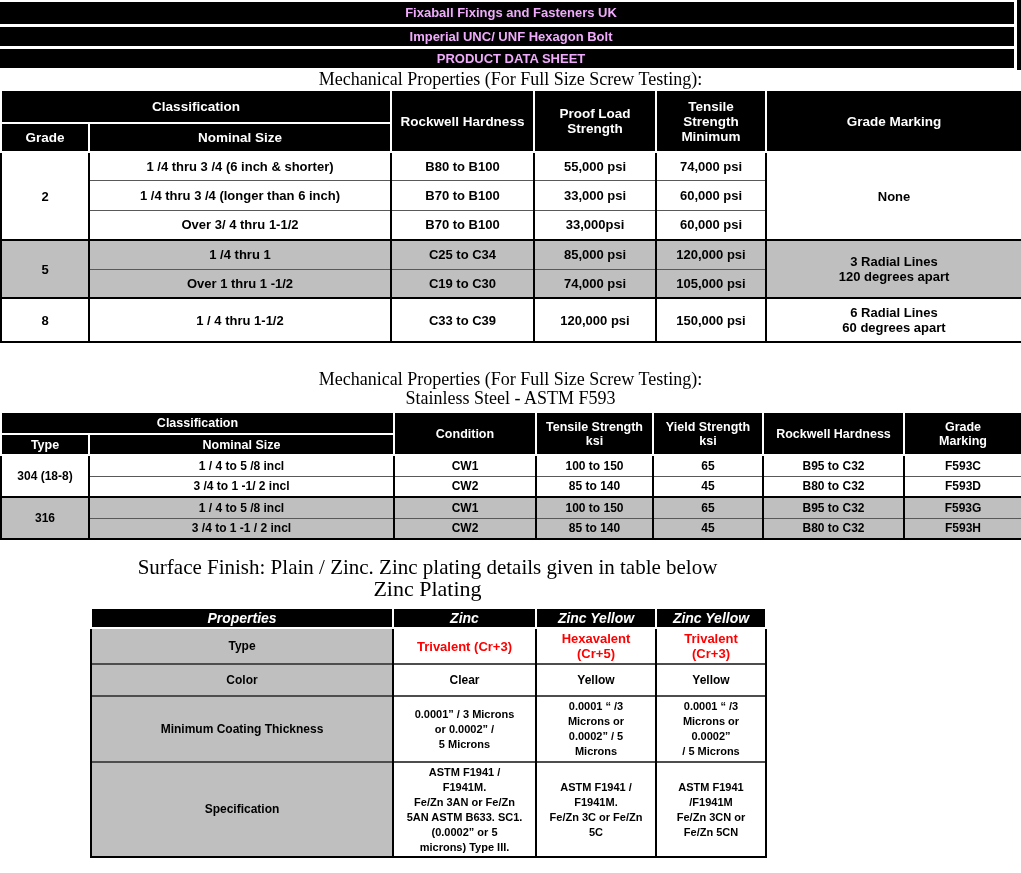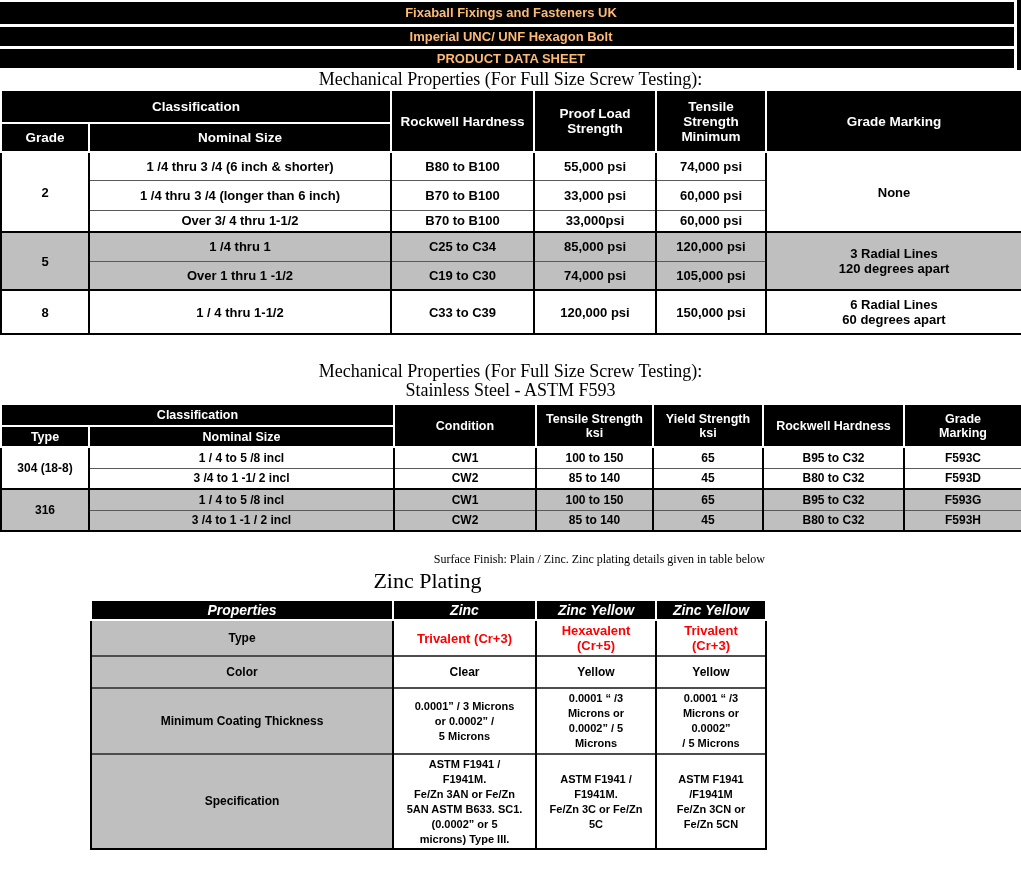--- a/index.html
+++ b/index.html
@@ -3,21 +3,21 @@
 <meta charset="utf-8">
 <style>
   html,body { margin:0; padding:0; }
   body {
     width:1021px; height:873px; background:#ffffff; position:relative;
     font-family:"Liberation Sans", sans-serif; color:#000;
   }
   
   .topbars { padding-top:2px; }
   .bar {
-    background:#000; color:#fdba74; font-weight:bold; font-size:13px;
+    background:#000; color:#f0abfc; font-weight:bold; font-size:13px;
     text-align:center; margin:0 7px 3px 0;padding-left:8px;
   }
   .bar1 { height:22px; line-height:22px; }
   .bar2, .bar3 { height:19px; line-height:19px; }
   .right-strip { position:absolute; top:0; right:0; width:4px; height:70px; background:#000; }
 
   
   .serif {
     font-family:"Liberation Serif", serif; text-align:center;
     font-size:18px; line-height:17px;
@@ -41,21 +41,21 @@
     border-left:2px solid #000; border-right:2px solid #000; border-top:1px solid #595959;
   }
   .t1 td { font-size:13px; line-height:15px; }
   .t2 td { font-size:12px; line-height:14px; }
   tr.gray td { background:#bfbfbf; }
   tr.gs td { border-top:2px solid #000; }
   .pre { white-space:pre-line; }
 
   
   .zinc-wrap { width:675px; margin-left:90px; margin-top:16px; }
-  .zinc-intro { font-size:12px; line-height:22px;text-align:right; }
+  .zinc-intro { font-size:21px; line-height:22px; }
   .zinc-title { font-size:22px; line-height:22px; }
   .t3 { width:675px; margin-top:7px; }
   .t3 td { font-size:12px; line-height:15px; border-top:2px solid #4d4d4d; }
   .t3 .lbl { background:#bfbfbf; }
   .t3 .red { color:#ff0000; font-size:13px; }
   .t3 .small { font-size:11px; line-height:15px; }
 </style>
 </head>
 <body>
 
@@ -110,21 +110,21 @@
       <td>55,000 psi</td>
       <td>74,000 psi</td>
       <td rowspan="3" class="pre">None</td>
     </tr>
     <tr style="height:30px">
       <td>1 /4 thru 3 /4 (longer than 6 inch)</td>
       <td>B70 to B100</td>
       <td>33,000 psi</td>
       <td>60,000 psi</td>
     </tr>
-    <tr style="height:22px">
+    <tr style="height:30px">
       <td>Over  3/ 4 thru 1-1/2</td>
       <td>B70 to B100</td>
       <td>33,000psi</td>
       <td>60,000 psi</td>
     </tr>
 
     <tr class="gray gs" style="height:29px">
       <td rowspan="2">5</td>
       <td>1 /4 thru 1</td>
       <td>C25 to C34</td>

